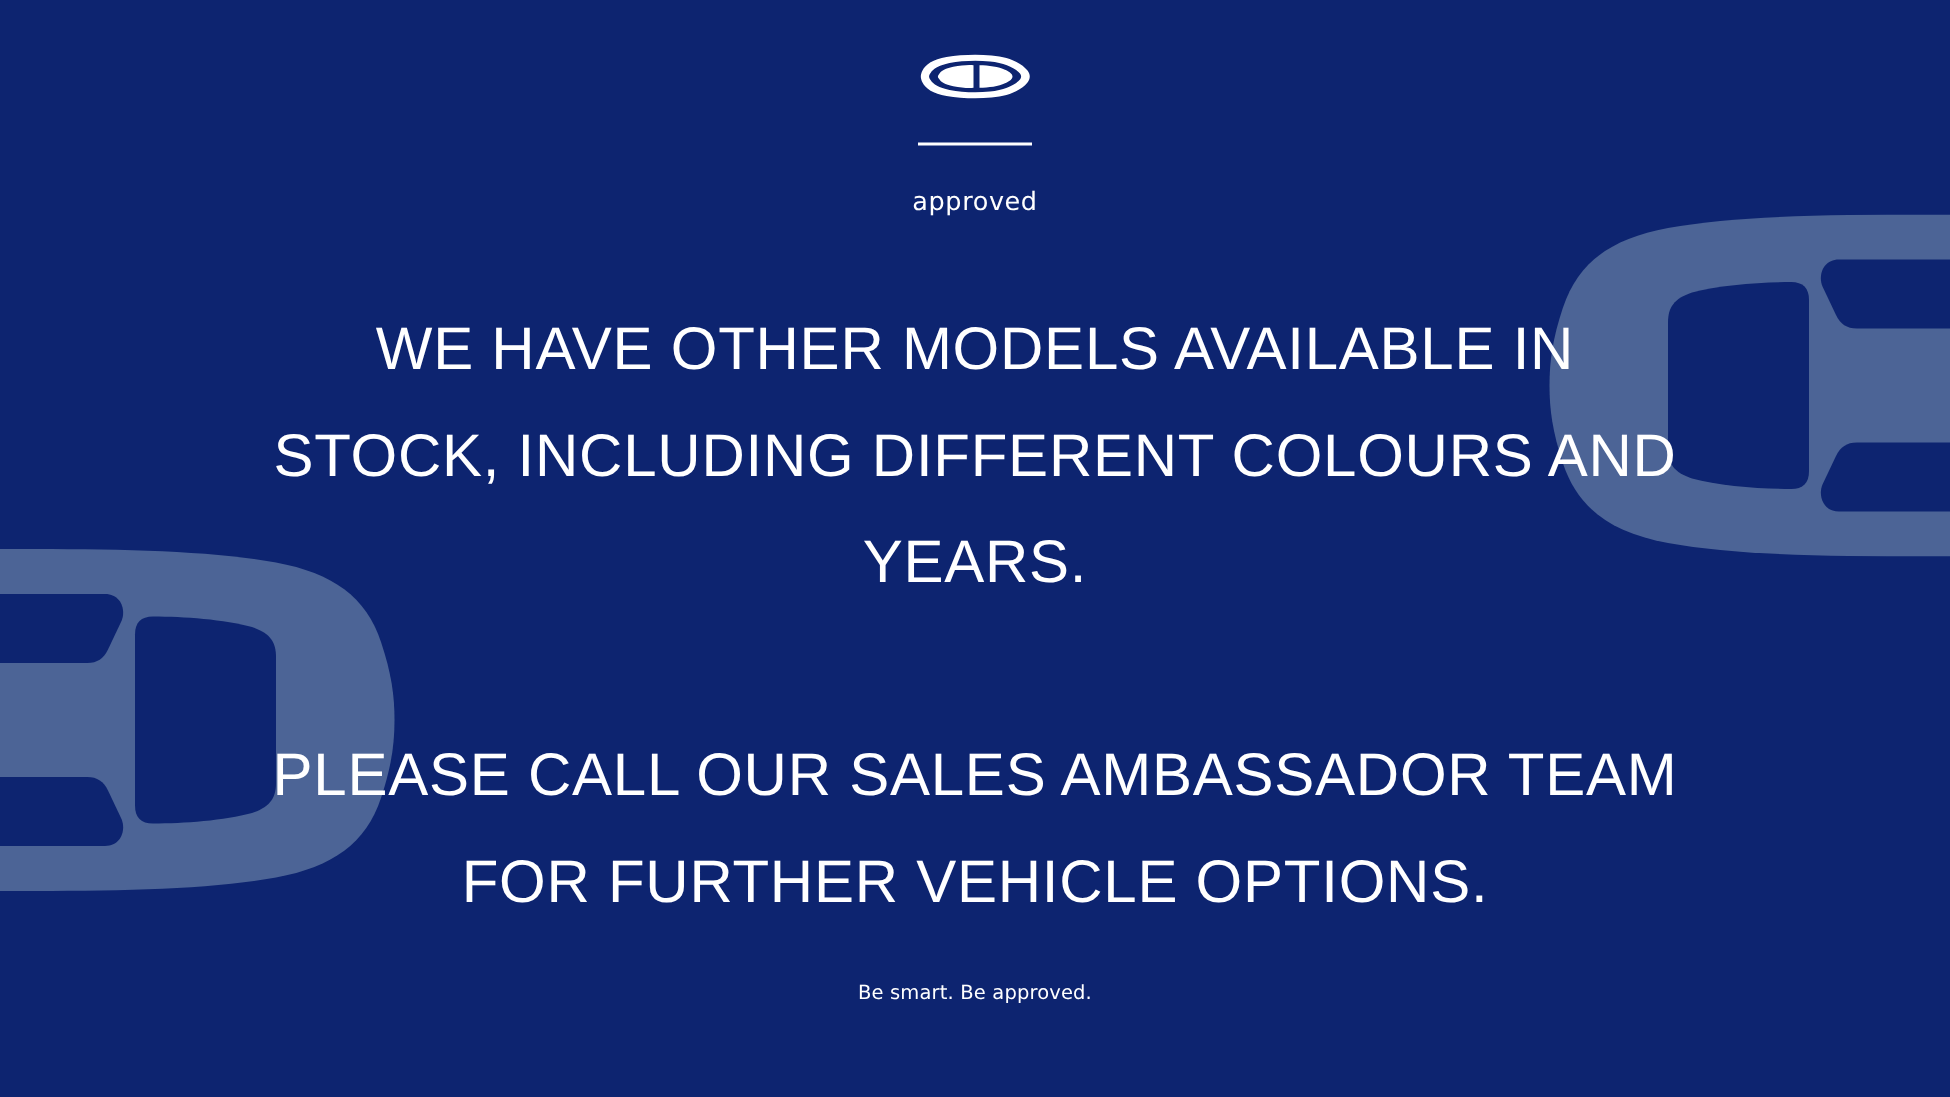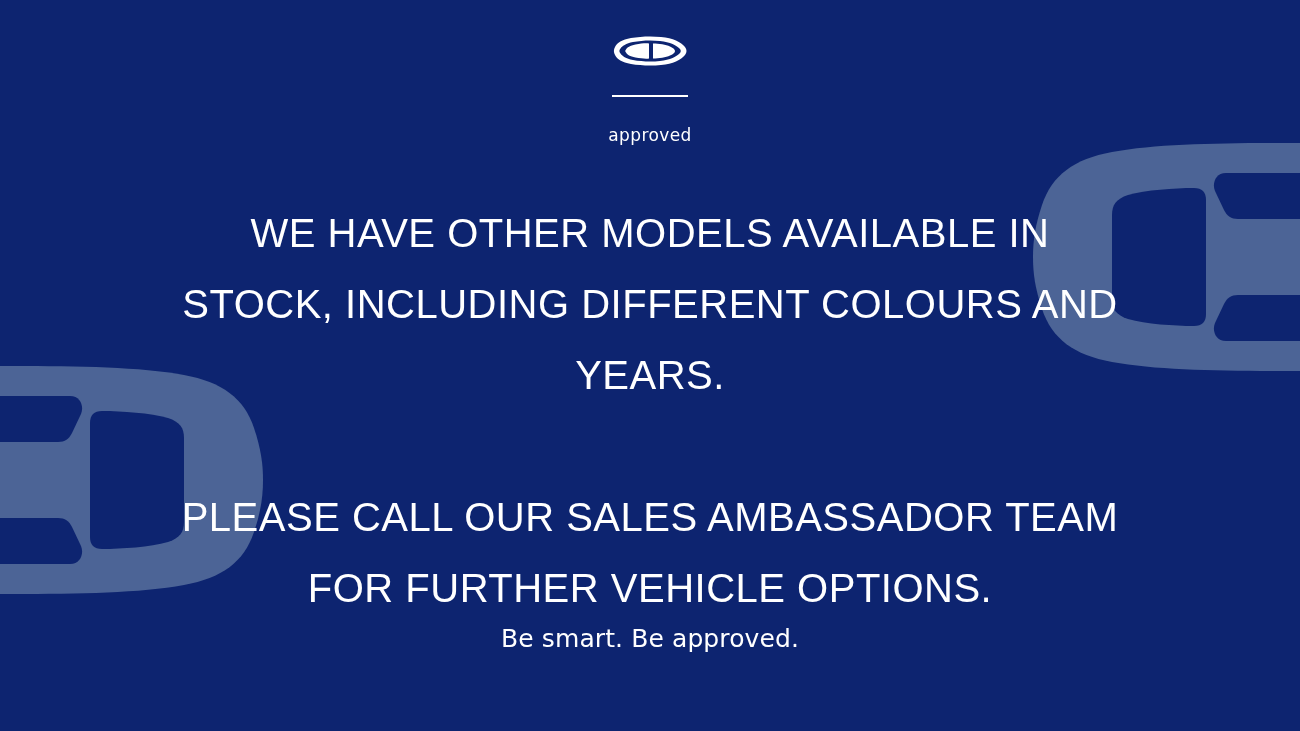--- a/index.html
+++ b/index.html
@@ -93,27 +93,27 @@
     padding: 0 60px;
     text-transform: uppercase;
     white-space: pre-line;
   }
   #headline-paragraph-2 {
     margin-top: 71px;
   }
 
   #tagline {
     position: absolute;
-    top: 626px;
+    top: 656px;
     left: 0;
     width: 1300px;
     text-align: center;
     color: #ffffff;
     font-family: "DejaVu Sans", sans-serif;
-    font-size: 25px;
+    font-size: 13px;
     font-weight: 400;
     letter-spacing: 0.1px;
     line-height: 1;
   }
 </style>
 </head>
 <body>
 
 <div id="stage">
 

